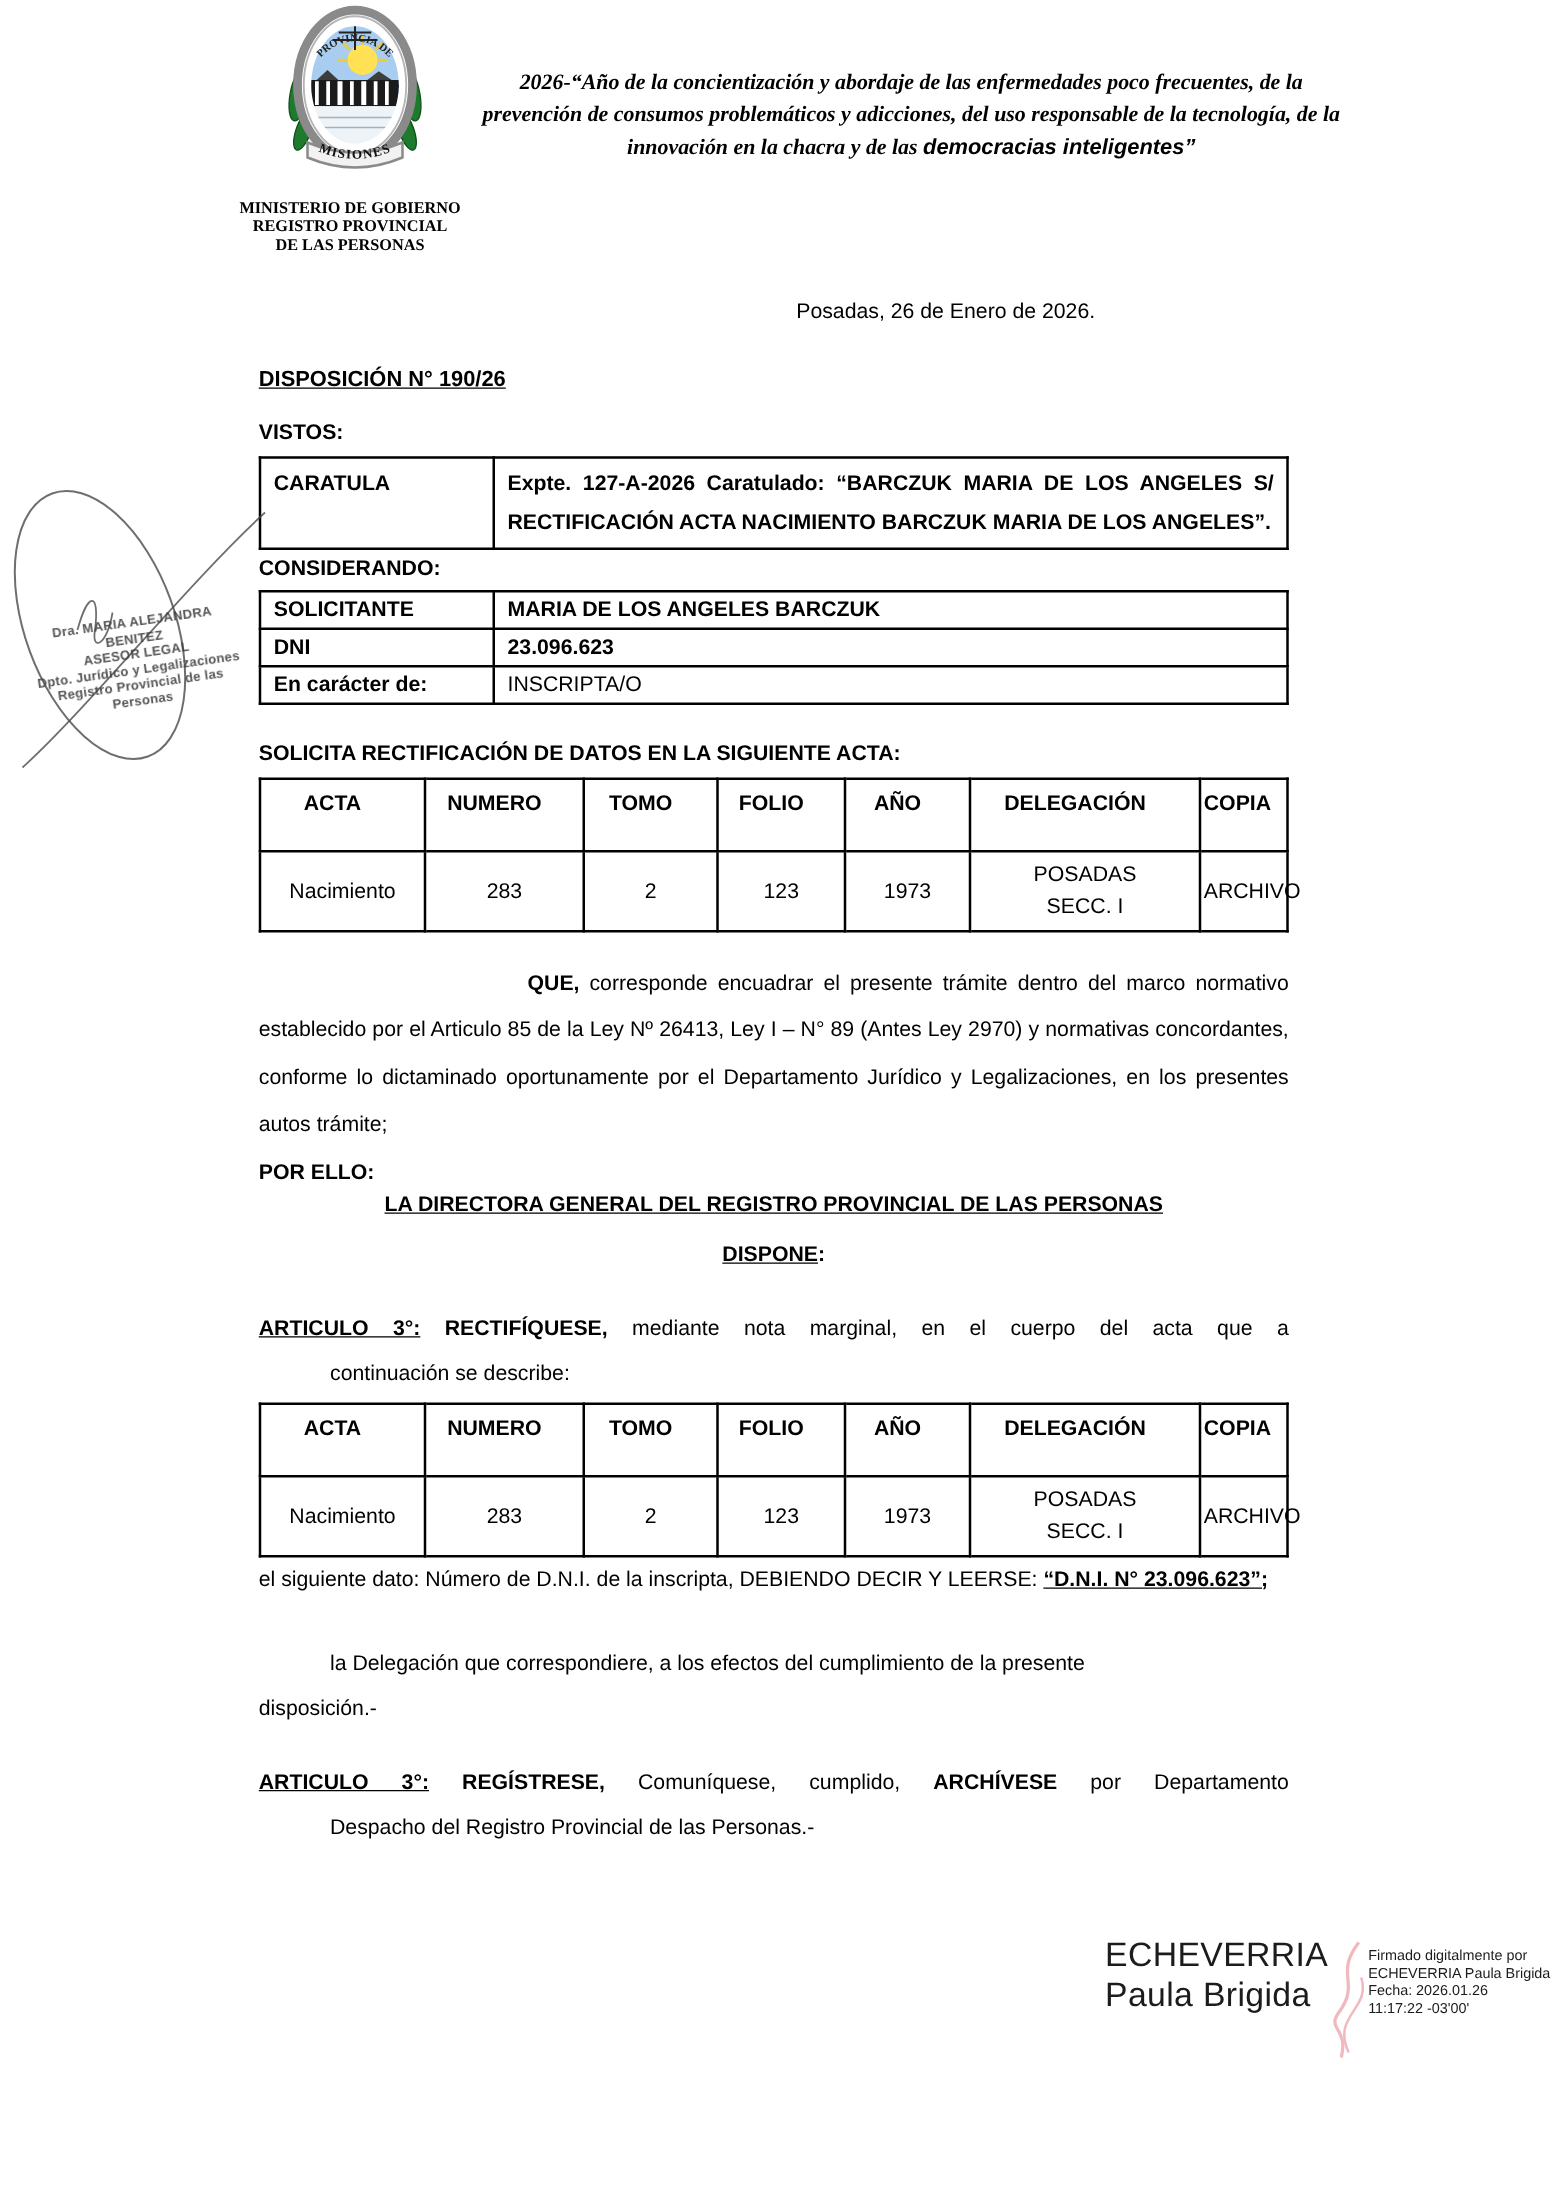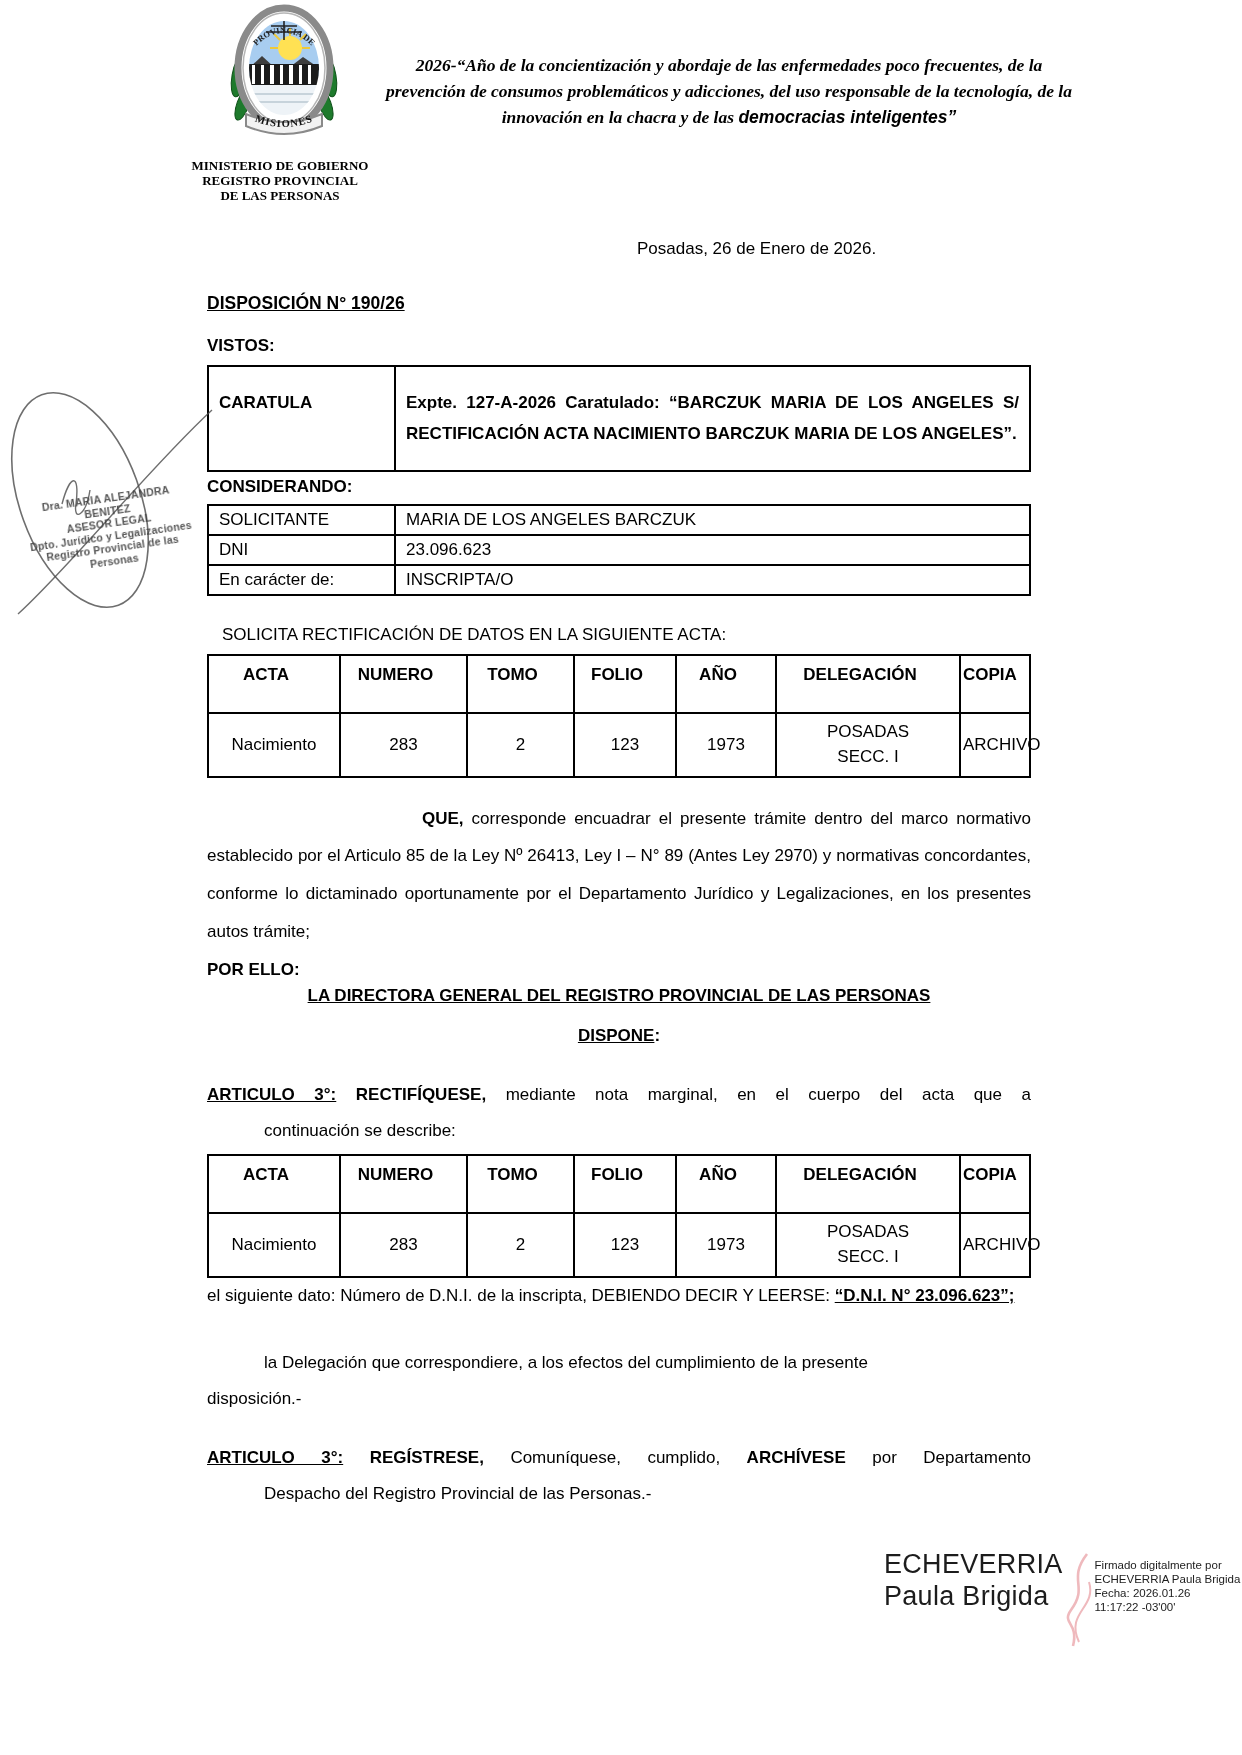--- a/index.html
+++ b/index.html
@@ -17,31 +17,31 @@
 
   
   .content{position:absolute;left:207px;top:238px;width:824px;font-size:17px;line-height:1.3;}
   .dateline{margin-left:430px;}
   .doc-title{margin-top:32px;font-weight:700;text-decoration:underline;font-size:17.5px;}
   .b{font-weight:700;}
   .bu{font-weight:700;text-decoration:underline;}
   .sec-label{margin-top:20px;font-weight:700;}
 
   table{border-collapse:collapse;width:824px;table-layout:fixed;}
-  td,th{border:2px solid #000;padding:20px 10px;font-size:17px;vertical-align:middle;text-align:left;}
+  td,th{border:2px solid #000;padding:4px 10px;font-size:17px;vertical-align:middle;text-align:left;}
   .tbl1{margin-top:8px;}
   .tbl1 td{font-weight:700;line-height:1.85;}
   .tbl1 .lbl{vertical-align:top;}
   .tbl1 .val{text-align:justify;}
   .tbl2{margin-top:6px;}
-  .tbl2 td{font-weight:400;padding:3px 10px;}
+  .tbl2 td{font-weight:700;padding:3px 10px;}
   .tbl2 td.normal{font-weight:400;}
   .col-label{width:165px;}
 
-  .solicita{margin-top:28px;font-weight:400;margin-left:15px;}
+  .solicita{margin-top:28px;font-weight:700;}
   .acta-tbl{margin-top:8px;}
   .acta-tbl th{font-weight:700;text-align:center;vertical-align:top;padding:8px 18px 26px 2px;}
   .acta-tbl td{font-weight:400;text-align:center;padding:6px 2px;height:48px;line-height:1.45;}
   .preline{white-space:pre-line;}
 
   .que{margin-top:22px;text-align:justify;text-indent:215px;line-height:2.22;}
   .porello{margin-top:8px;font-weight:700;}
   .directora{margin-top:4px;text-align:center;font-weight:700;text-decoration:underline;}
   .dispone{margin-top:18px;text-align:center;font-weight:700;}
   .article{margin-top:30px;line-height:2.1;}

